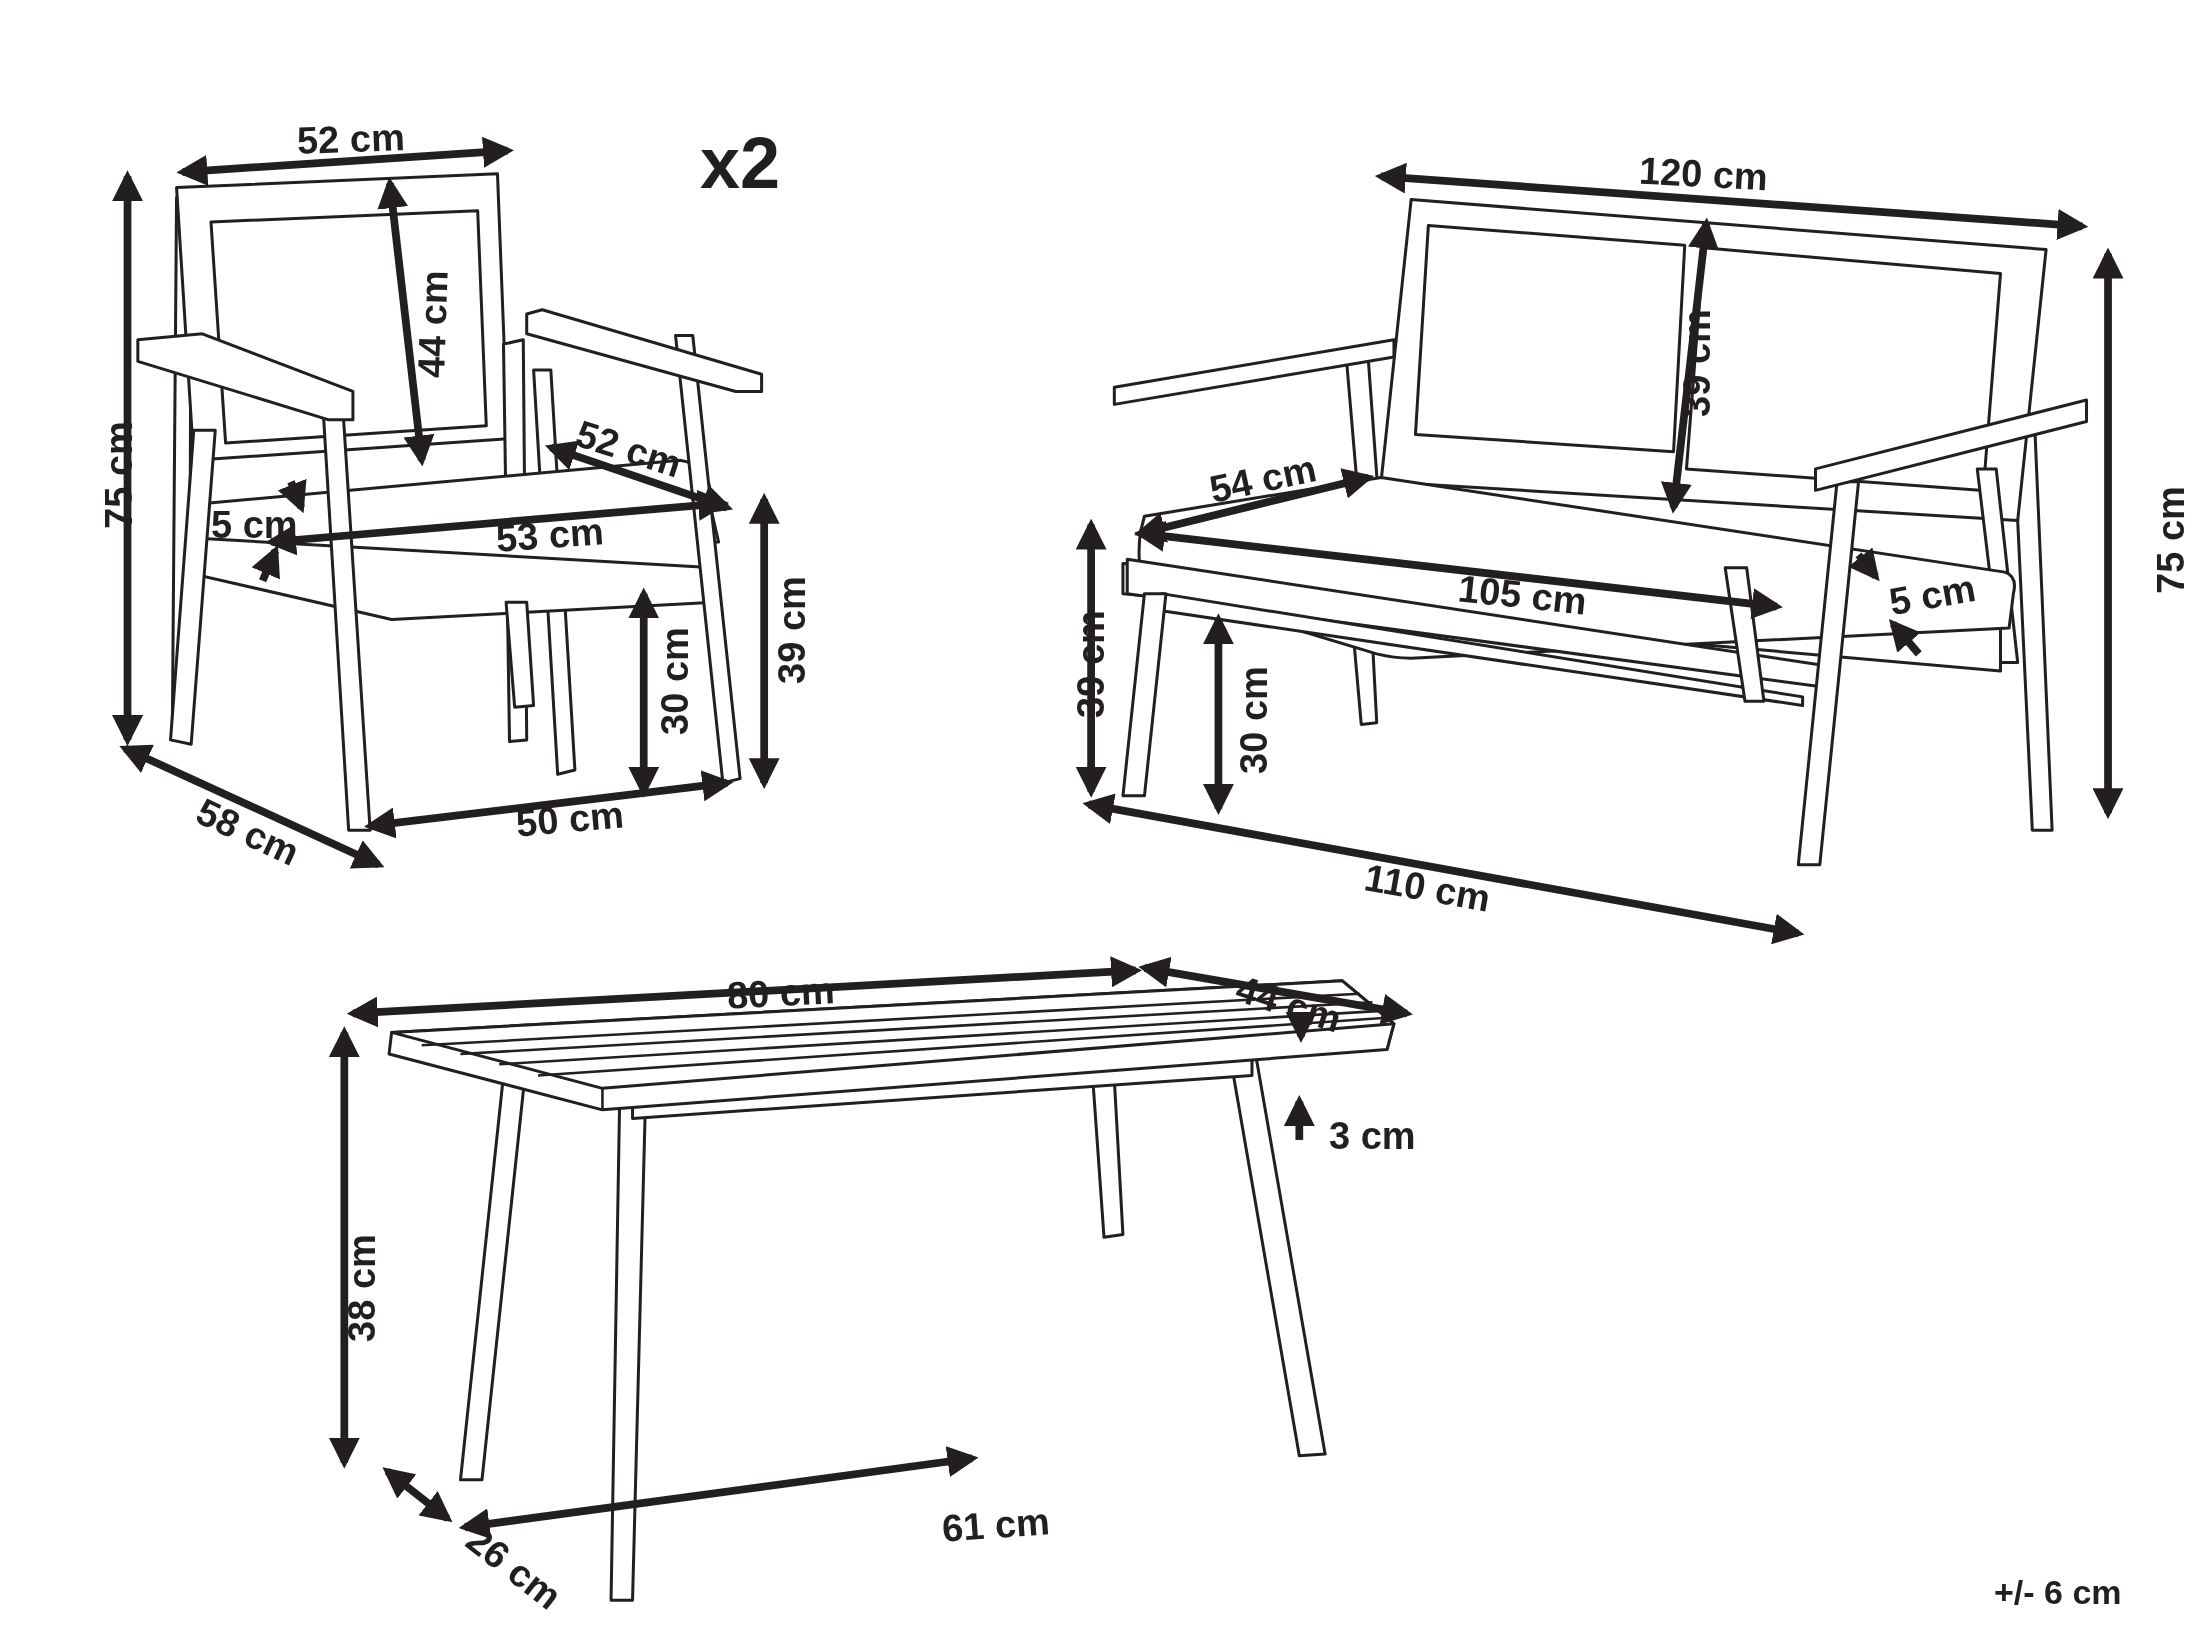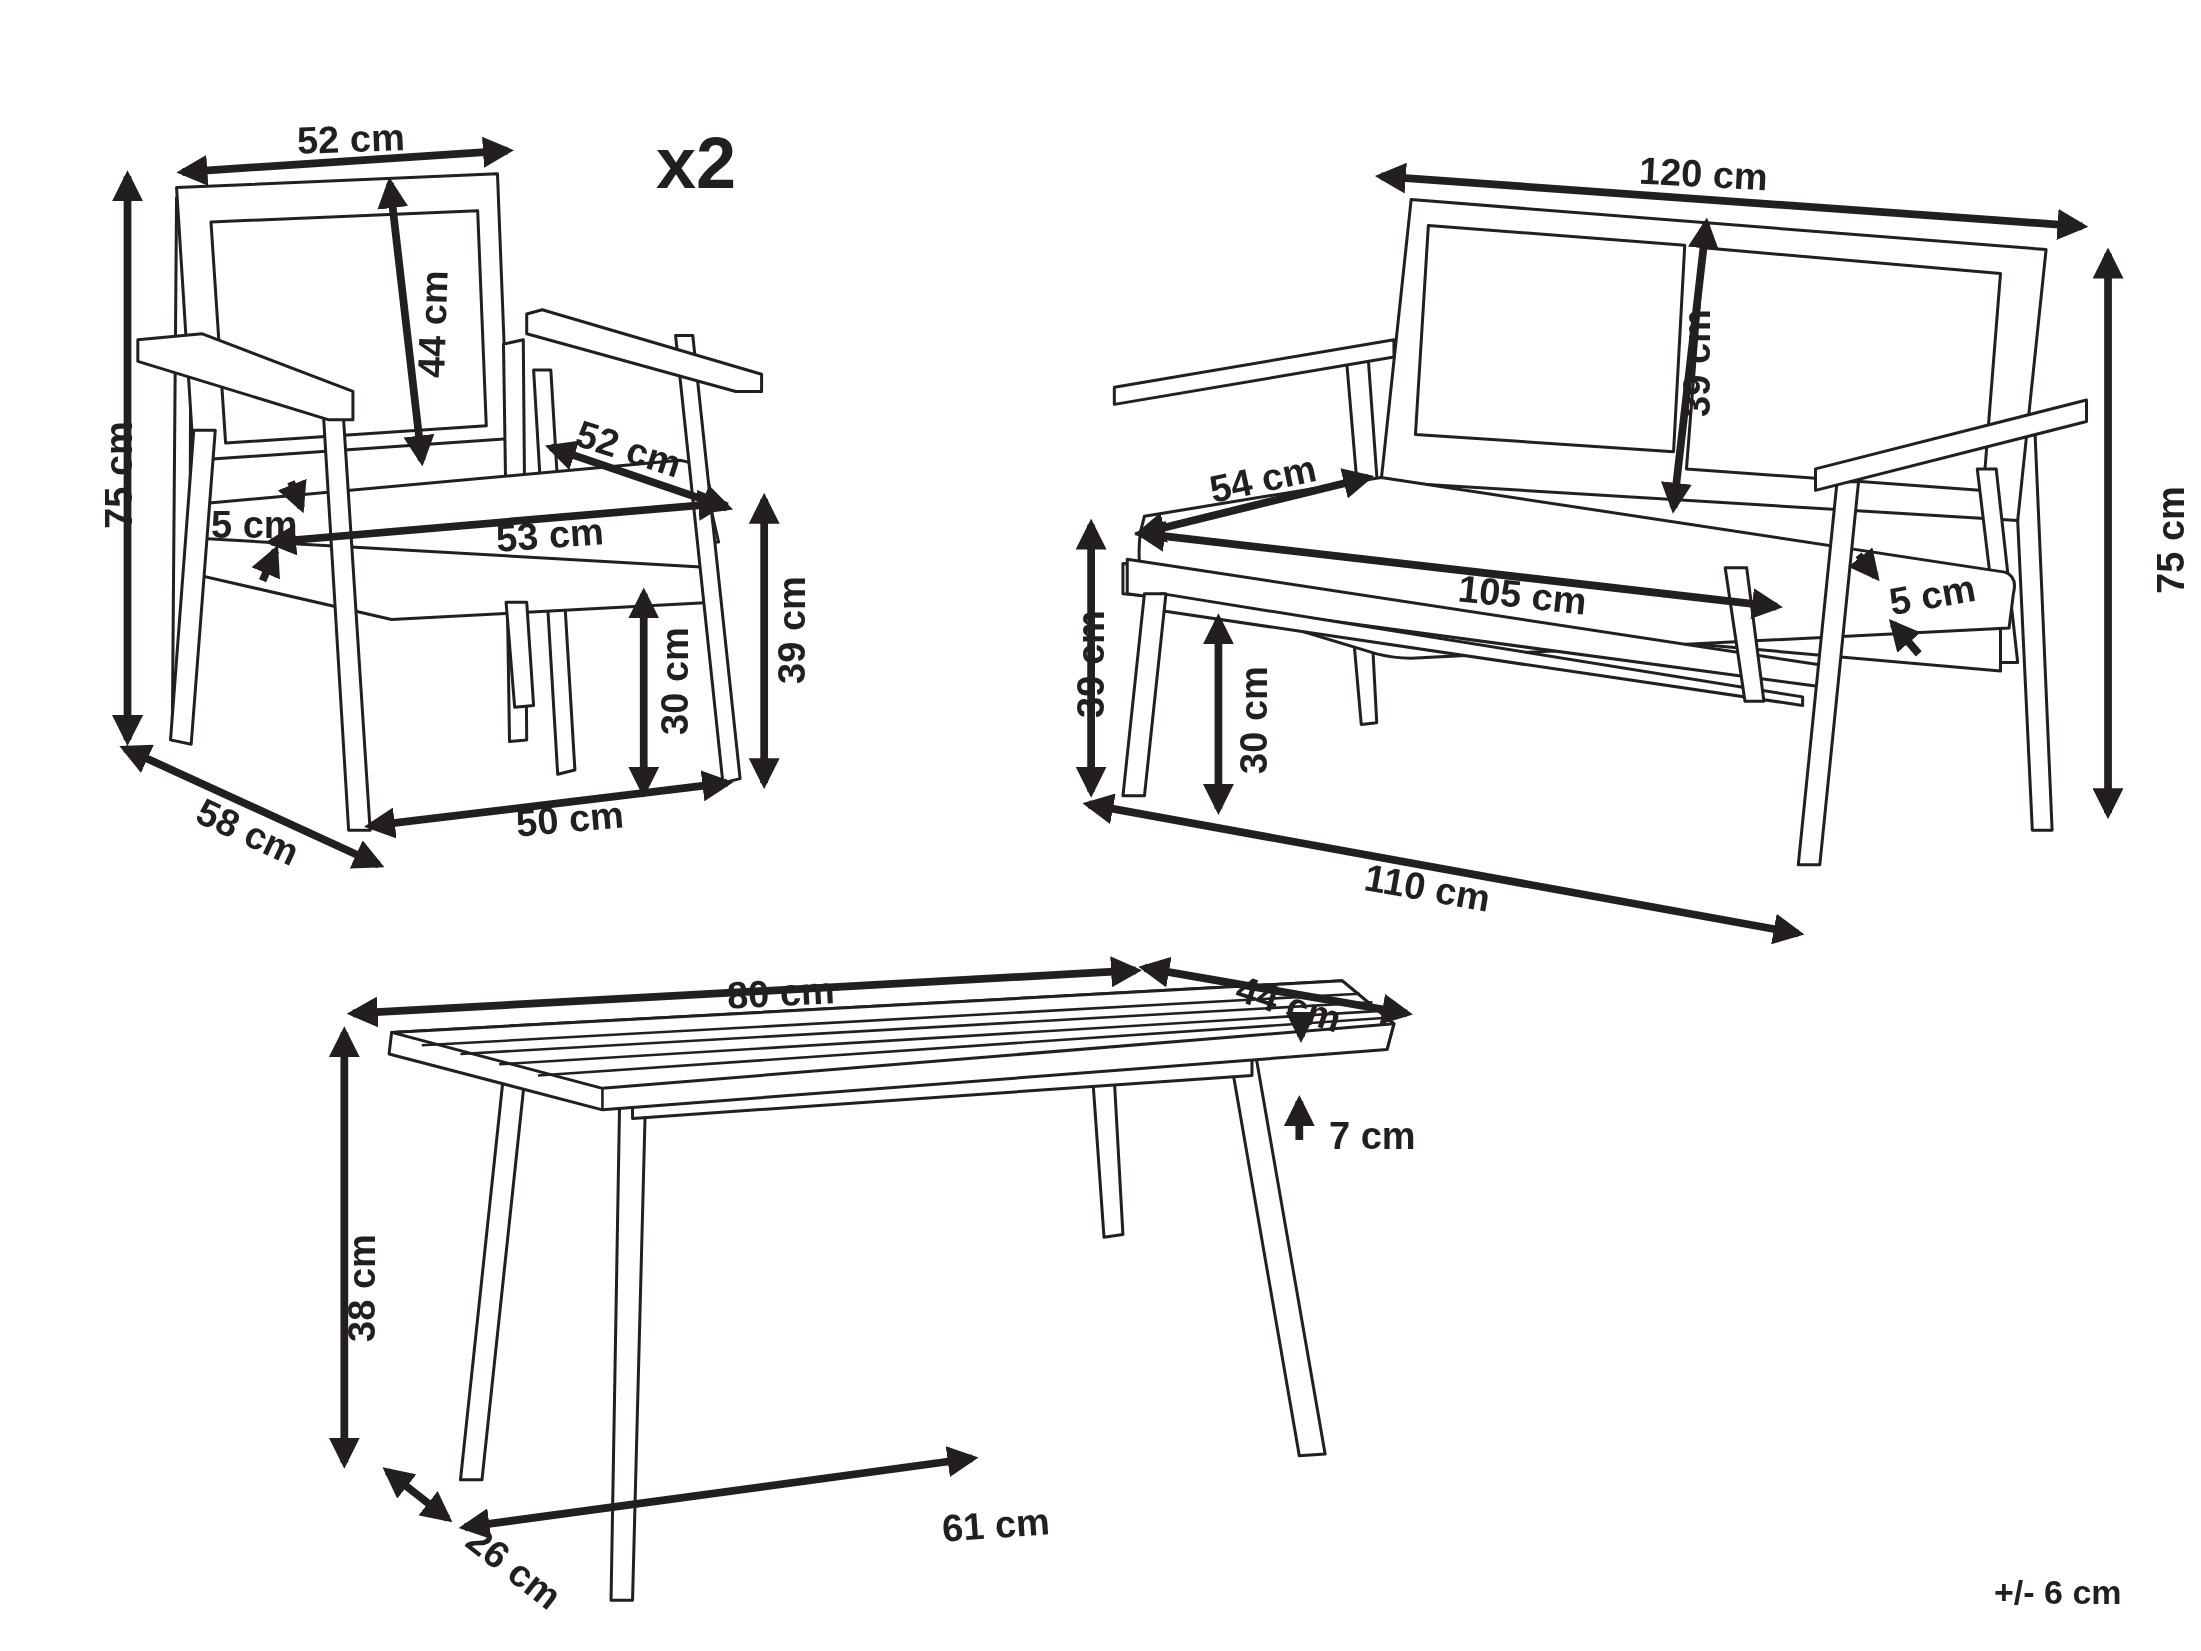--- a/index.html
+++ b/index.html
@@ -2,21 +2,21 @@
 <html style="font-size:13.8px"><head>
 <meta charset="utf-8">
 <style>
   html,body{margin:0;padding:0;background:#ffffff;}
   body{width:2202px;height:1651px;position:relative;overflow:hidden;font-family:"Liberation Sans","DejaVu Sans",sans-serif;}
   svg{position:absolute;left:0;top:0;}
   .ln{stroke:#231f20;stroke-width:3.5;fill:#ffffff;stroke-linejoin:round;}
   .ln2{stroke:#231f20;stroke-width:3;fill:none;}
   .dim{stroke:#231f20;stroke-width:9;fill:none;}
   .lbl{position:absolute;font-weight:bold;color:#231f20;font-size:38px;white-space:nowrap;line-height:1;transform-origin:center center;}
-  .big{font-size:72px;}
+  .big{font-size:72px;margin-left:44px;}
   .tol{font-size:34px;}
 </style>
 </head>
 <body>
 
 <svg width="2202" height="1651" viewBox="0 0 2559 1919">
   <defs>
     <marker id="ah" viewBox="0 0 10 10" refX="8" refY="5" markerWidth="4" markerHeight="4" orient="auto-start-reverse">
       <path d="M0,0 L10,5 L0,10 z" fill="#231f20"></path>
     </marker>
@@ -151,19 +151,19 @@
 <div class="lbl" style="left:2117px;top:521px;transform:rotate(-90deg);">75 cm</div>
 <div class="lbl" style="left:1209px;top:460px;transform:rotate(-12deg);">54 cm</div>
 <div class="lbl" style="left:1458px;top:576px;transform:rotate(6deg);">105 cm</div>
 <div class="lbl" style="left:1889px;top:576px;transform:rotate(-10deg);">5 cm</div>
 <div class="lbl" style="left:1037px;top:645px;transform:rotate(-90deg);">39 cm</div>
 <div class="lbl" style="left:1200px;top:701px;transform:rotate(-90deg);">30 cm</div>
 <div class="lbl" style="left:1364px;top:869px;transform:rotate(10deg);">110 cm</div>
 
 <div class="lbl" style="left:727px;top:974px;transform:rotate(-3deg);">80 cm</div>
 <div class="lbl" style="left:1235px;top:985px;transform:rotate(18deg);">44 cm</div>
-<div class="lbl" style="left:1329px;top:1117px;">7 cm</div>
+<div class="lbl" style="left:1329px;top:1117px;">3 cm</div>
 <div class="lbl" style="left:308px;top:1269px;transform:rotate(-90deg);">38 cm</div>
 <div class="lbl" style="left:460px;top:1549px;transform:rotate(38deg);">26 cm</div>
 <div class="lbl" style="left:942px;top:1506px;transform:rotate(-4deg);">61 cm</div>
 
 <div class="lbl tol" style="left:1994px;top:1575px;">+/- 6 cm</div>
 
 
 </body></html>

